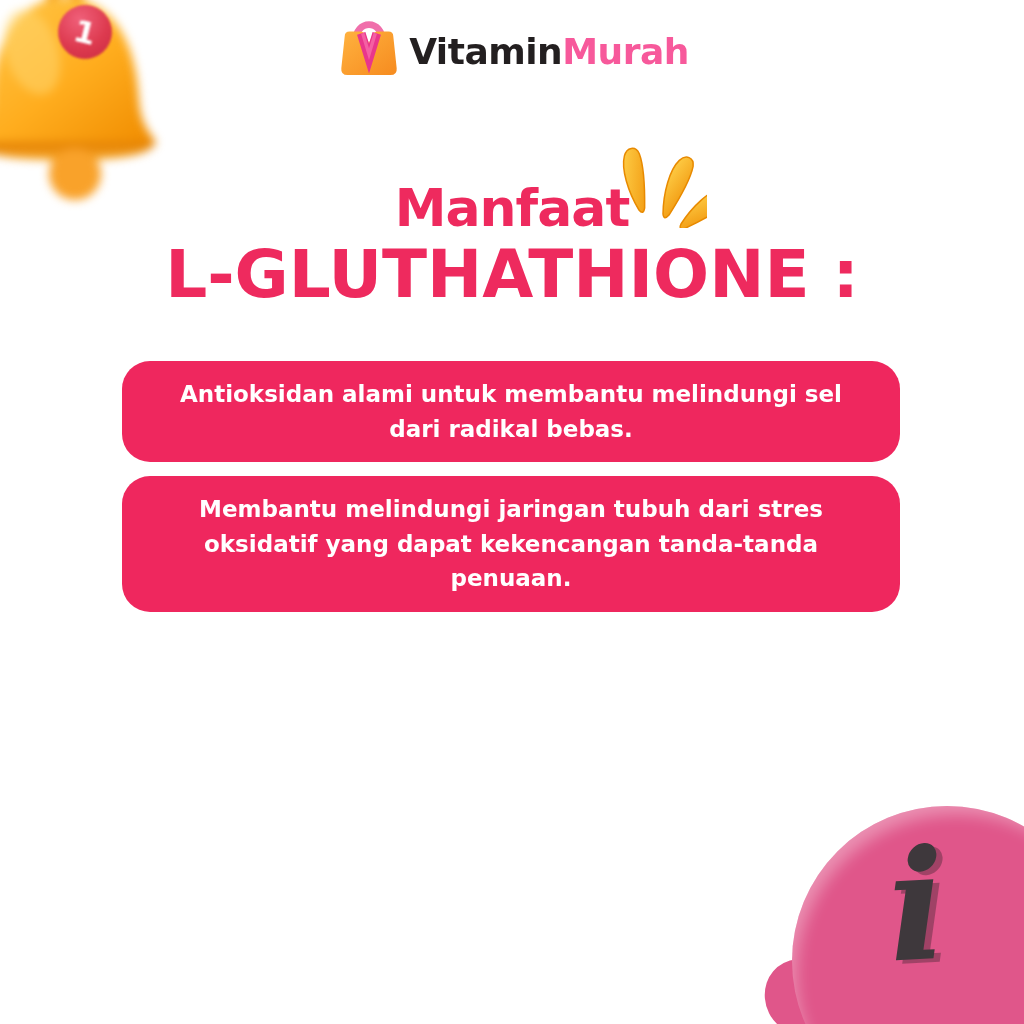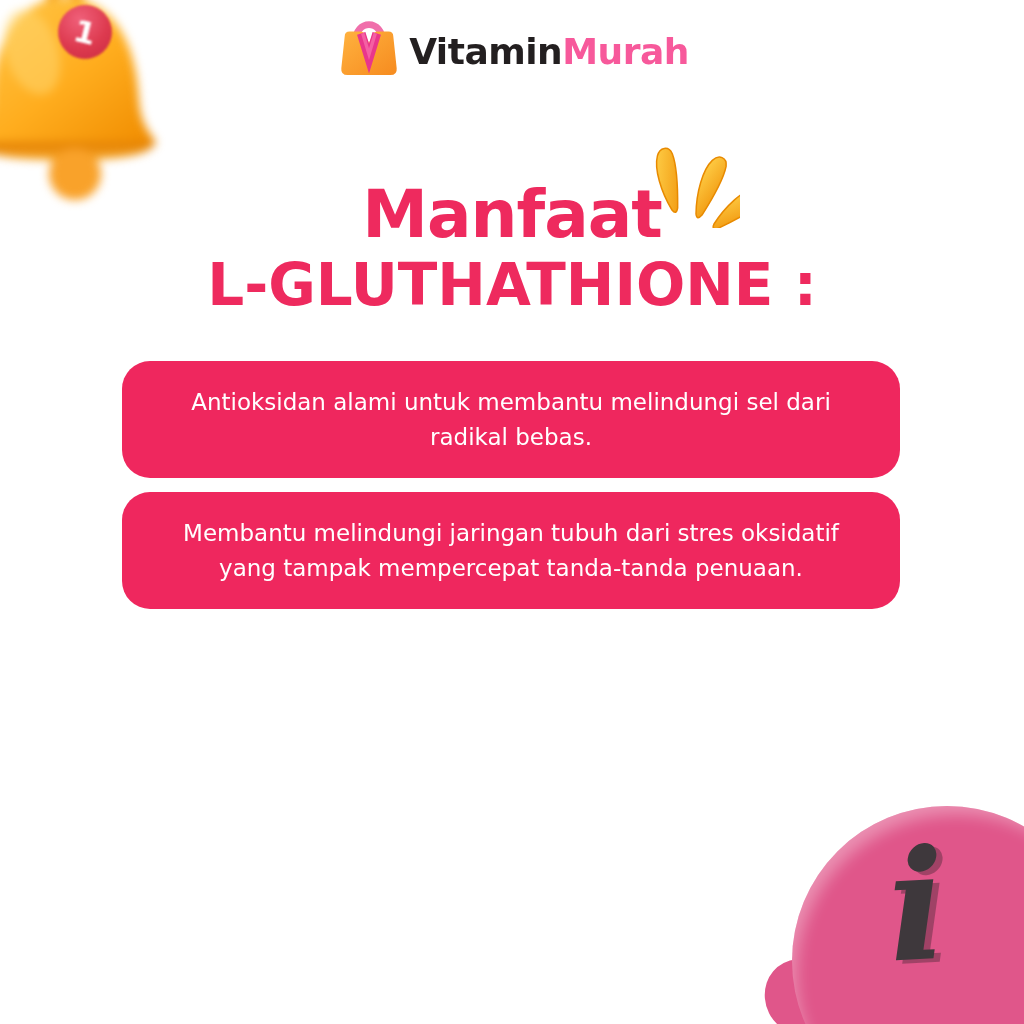--- a/index.html
+++ b/index.html
@@ -19,30 +19,30 @@
 
   
   .logo{position:absolute;top:10px;left:0;width:100%;display:flex;align-items:center;justify-content:center;gap:6px;z-index:5;}
   .logo-text{font-size:36px;font-weight:bold;letter-spacing:-0.5px;line-height:1;padding-top:14px;}
   .logo-text .vit{color:#231f20;}
   .logo-text .mur{color:#f7599b;}
 
   
   .title-block{position:absolute;top:182px;left:0;width:100%;text-align:center;color:#ee2a5e;z-index:5;}
   .title-line1-wrap{position:relative;display:inline-block;}
-  .title-line1{font-size:66px;font-weight:800;letter-spacing:-1px;line-height:1.0;}
+  .title-line1{font-size:52px;font-weight:800;letter-spacing:-1px;line-height:1.0;}
   .sparkle{position:absolute;right:-78px;top:-42px;}
-  .title-line2{font-size:58px;font-weight:800;letter-spacing:0px;line-height:1.0;margin-top:8px;white-space:nowrap;}
+  .title-line2{font-size:66px;font-weight:800;letter-spacing:0px;line-height:1.0;margin-top:8px;white-space:nowrap;}
 
   
   .benefits{position:absolute;top:361px;left:122px;width:778px;display:flex;flex-direction:column;gap:14px;z-index:3;}
   .benefit{
     background:#ef275e;border-radius:28px;color:#ffffff;min-height:94px;
     display:flex;align-items:flex-start;justify-content:center;text-align:center;
-    padding:24px 32px;font-size:23px;line-height:1.5;font-weight:400;box-sizing:border-box;
+    padding:16px 32px;font-size:23px;line-height:1.5;font-weight:700;box-sizing:border-box;
   }
 
   
   .bubble{position:absolute;right:0;bottom:0;width:240px;height:235px;z-index:2;}
   .bubble-circle{
     position:absolute;width:310px;height:310px;border-radius:50%;
     background:#e0568a;right:-78px;bottom:-92px;
     box-shadow:inset 10px 14px 16px -6px rgba(255,255,255,0.35);
   }
   .bubble-tail{
@@ -120,21 +120,21 @@
       </svg>
     </div>
     <div class="title-line2">L-GLUTHATHIONE :</div>
   </div>
 
   <main class="benefits">
     <div class="benefit">
       <span>Antioksidan alami untuk membantu melindungi sel dari radikal bebas.</span>
     </div>
     <div class="benefit">
-      <span>Membantu melindungi jaringan tubuh dari stres oksidatif yang tampak mempercepat tanda-tanda penuaan.</span>
+      <span>Membantu melindungi jaringan tubuh dari stres oksidatif yang dapat kekencangan tanda-tanda penuaan.</span>
     </div>
   </main>
 
   <div class="bubble">
     <div class="bubble-tail"></div>
     <div class="bubble-circle"></div>
     <span class="i-symbol">i</span>
   </div>
 
 </div>

